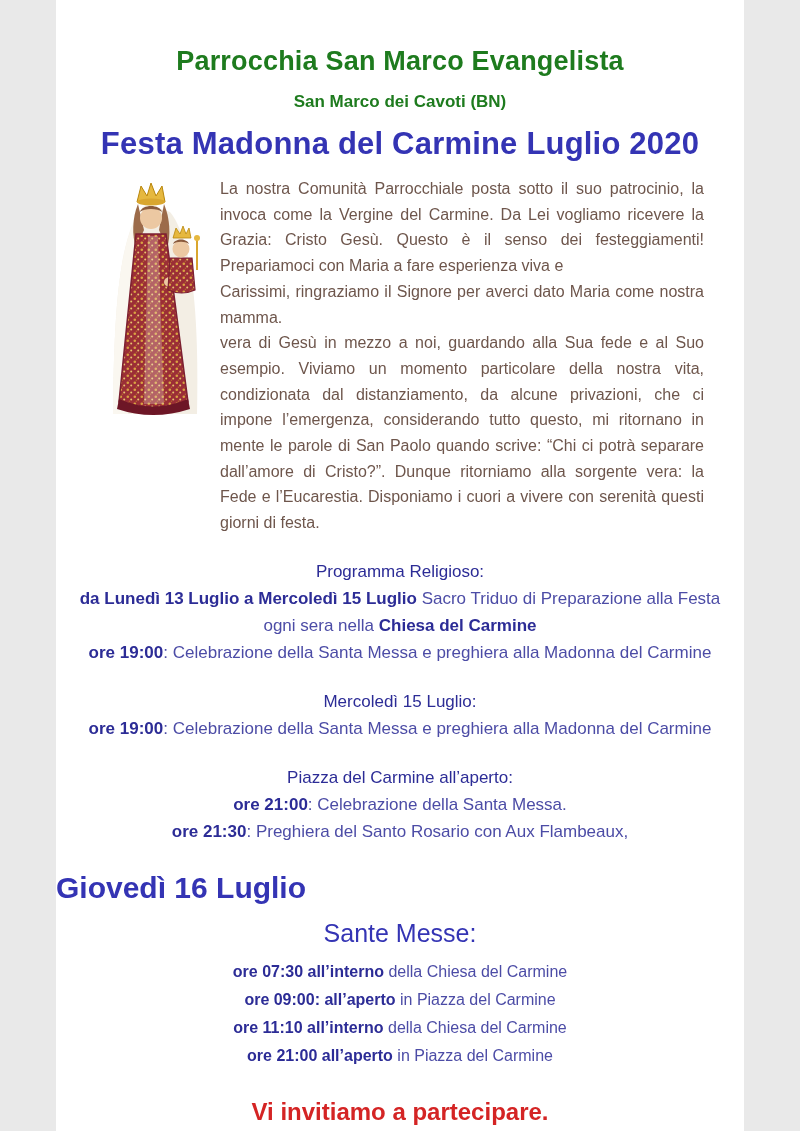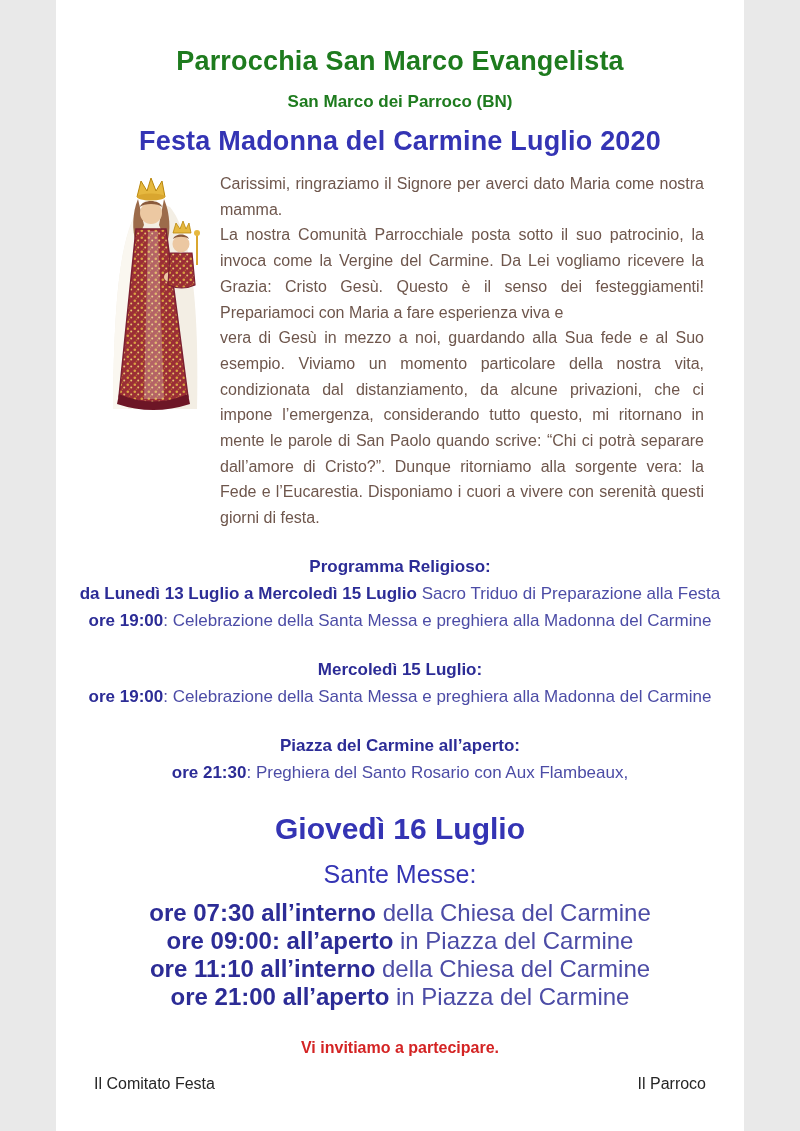--- a/index.html
+++ b/index.html
@@ -9,49 +9,49 @@
   *{box-sizing:border-box; margin:0; padding:0;}
   html,body{background:#e9e9e9;}
   body{font-family:"Liberation Sans","DejaVu Sans",sans-serif;}
   .page{
     width:688px; height:1131px; margin:0 auto; background:var(--page-bg);
     overflow:hidden; position:relative;
   }
   .header{text-align:center; padding-top:46px;}
   .parish-title{color:var(--green); font-size:27px; font-weight:bold; letter-spacing:.2px;}
   .town{color:var(--green); font-size:17px; font-weight:bold; margin-top:15px;}
-  .main-title{color:var(--blue-title); font-size:27px; font-weight:bold; margin-top:14px; letter-spacing:.2px;}
+  .main-title{color:var(--blue-title); font-size:31px; font-weight:bold; margin-top:14px; letter-spacing:.2px;}
 
   .intro{display:flex; align-items:flex-start; padding:14px 40px 0 42px; gap:6px;}
   .statue{flex:0 0 112px; width:112px; height:242px; margin-top:2px;}
   .intro-text{flex:1; color:var(--body-brown); font-size:16px; line-height:25.7px; text-align:justify; padding-left:4px;}
   .intro-text p{margin:0;}
 
   .center-block{text-align:center; color:var(--blue-text); font-size:17px; line-height:27px;}
   .sec{margin-top:9px;}
-  .sec-heading{color:var(--blue-bold); font-weight:bold;}
+  .sec-heading{color:var(--blue-bold); font-weight:normal;}
   .b{color:var(--blue-bold); font-weight:bold;}
   .sec-gap{margin-top:22px;}
 
-  .day-title{color:var(--blue-title); font-size:30px; font-weight:bold; margin-top:26px; text-align:center;}
+  .day-title{color:var(--blue-title); font-size:30px; font-weight:bold; margin-top:26px; }
   .masses-title{color:var(--blue-title); font-size:25px; font-weight:normal; margin-top:14px; text-align:center;}
-  .masses{margin-top:10px; font-size:24px; line-height:28px;}
+  .masses{margin-top:10px; font-size:16px; line-height:28px;}
 
-  .invite{color:var(--red); font-size:16px; font-weight:bold; text-align:center; margin-top:28px;}
+  .invite{color:var(--red); font-size:24px; font-weight:bold; text-align:center; margin-top:28px;}
   .signatures{display:flex; justify-content:space-between; padding:0 38px; margin-top:18px;
               color:var(--footer-black); font-size:16px;}
 </style>
 </head>
 <body>
 
 <div class="page">
 
   <div class="header">
     <div class="parish-title">Parrocchia San Marco Evangelista</div>
-    <div class="town">San Marco dei Parroco (BN)</div>
+    <div class="town">San Marco dei Cavoti (BN)</div>
     <div class="main-title">Festa Madonna del Carmine Luglio 2020</div>
   </div>
 
   <div class="intro">
     <svg class="statue" viewBox="0 0 112 242" aria-hidden="true">
       <defs>
         <pattern id="golddots" width="7" height="7" patternUnits="userSpaceOnUse">
           <rect width="7" height="7" fill="#9b2e36"></rect>
           <circle cx="1.8" cy="1.8" r="1.3" fill="#d9a441"></circle>
           <circle cx="5.2" cy="4.6" r="1.0" fill="#e8c46e"></circle>
@@ -81,39 +81,41 @@
 
       <path d="M72 80 L94 80 L97 112 Q84 118 70 112 Z" fill="url(#golddots)" stroke="#7c2030" stroke-width="1.2"></path>
       <circle cx="83" cy="71" r="8.5" fill="#ecc8a2"></circle>
       <path d="M75 66 C77 60 89 60 91 66 C87 63 79 63 75 66 Z" fill="#8a5a3c"></path>
       <path d="M75 60 L78 50 L82 56 L85 48 L88 56 L91 50 L93 60 Z" fill="#e6b83f" stroke="#b8860b" stroke-width="0.8"></path>
 
       <line x1="99" y1="62" x2="99" y2="92" stroke="#d9a62f" stroke-width="2"></line>
       <circle cx="99" cy="60" r="3" fill="#e6b83f"></circle>
     </svg>
     <div class="intro-text">
+      <p>La nostra Comunità Parrocchiale posta sotto il suo patrocinio, la invoca come la Vergine del Carmine. Da Lei vogliamo ricevere la Grazia: Cristo Gesù. Questo è il senso dei festeggiamenti! Prepariamoci con Maria a fare esperienza viva e</p>
       <p>Carissimi, ringraziamo il Signore per averci dato Maria come nostra mamma.</p>
-      <p>La nostra Comunità Parrocchiale posta sotto il suo patrocinio, la invoca come la Vergine del Carmine. Da Lei vogliamo ricevere la Grazia: Cristo Gesù. Questo è il senso dei festeggiamenti! Prepariamoci con Maria a fare esperienza viva e</p>
       <p>vera di Gesù in mezzo a noi, guardando alla Sua fede e al Suo esempio.  Viviamo un momento particolare della nostra vita, condizionata dal distanziamento, da alcune privazioni,  che ci impone l’emergenza, considerando tutto questo, mi ritornano in mente le parole di San Paolo quando scrive: “Chi ci potrà separare dall’amore di Cristo?”. Dunque  ritorniamo alla sorgente vera: la Fede e l’Eucarestia. Disponiamo i cuori a vivere con serenità questi giorni di festa.</p>
     </div>
   </div>
 
   <div class="center-block sec sec-gap">
     <div class="sec-heading">Programma Religioso:</div>
     <div><span class="b">da Lunedì 13 Luglio a Mercoledì 15 Luglio</span><span> Sacro Triduo di Preparazione alla Festa</span></div>
+    <div><span>ogni sera nella </span><span class="b">Chiesa del Carmine</span></div>
     <div><span class="b">ore 19:00</span><span>: Celebrazione della Santa Messa e preghiera alla Madonna del Carmine</span></div>
   </div>
 
   <div class="center-block sec sec-gap">
     <div class="sec-heading">Mercoledì 15 Luglio:</div>
     <div><span class="b">ore 19:00</span><span>: Celebrazione della Santa Messa e preghiera alla Madonna del Carmine</span></div>
   </div>
 
   <div class="center-block sec sec-gap">
     <div class="sec-heading">Piazza del Carmine all’aperto:</div>
+    <div><span class="b">ore 21:00</span><span>: Celebrazione della Santa Messa.</span></div>
     <div><span class="b">ore 21:30</span><span>: Preghiera del Santo Rosario con Aux Flambeaux,</span></div>
   </div>
 
   <div class="day-title">Giovedì 16 Luglio</div>
   <div class="masses-title">Sante Messe:</div>
 
   <div class="center-block masses">
     <div><span class="b">ore 07:30 all’interno</span><span> della Chiesa del Carmine</span></div>
     <div><span class="b">ore 09:00: all’aperto</span><span> in Piazza del Carmine</span></div>
     <div><span class="b">ore 11:10 all’interno</span><span> della Chiesa del Carmine</span></div>

